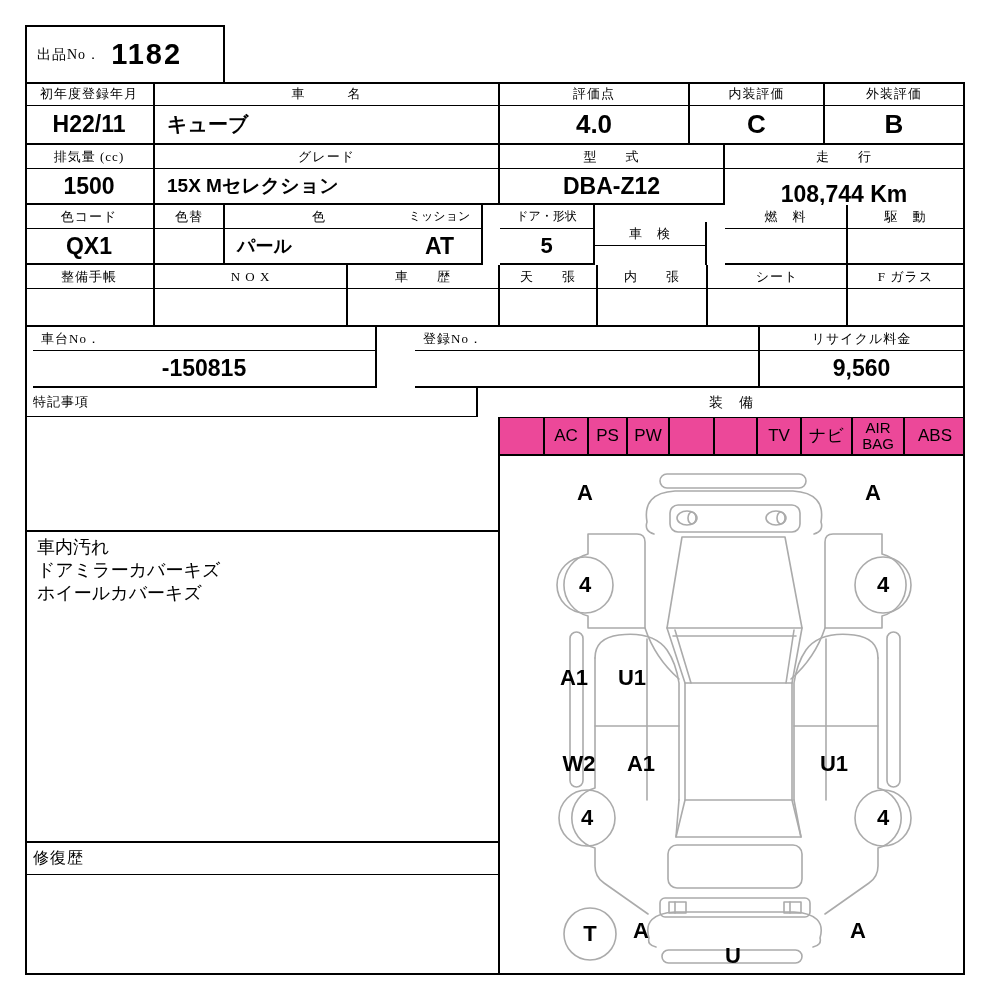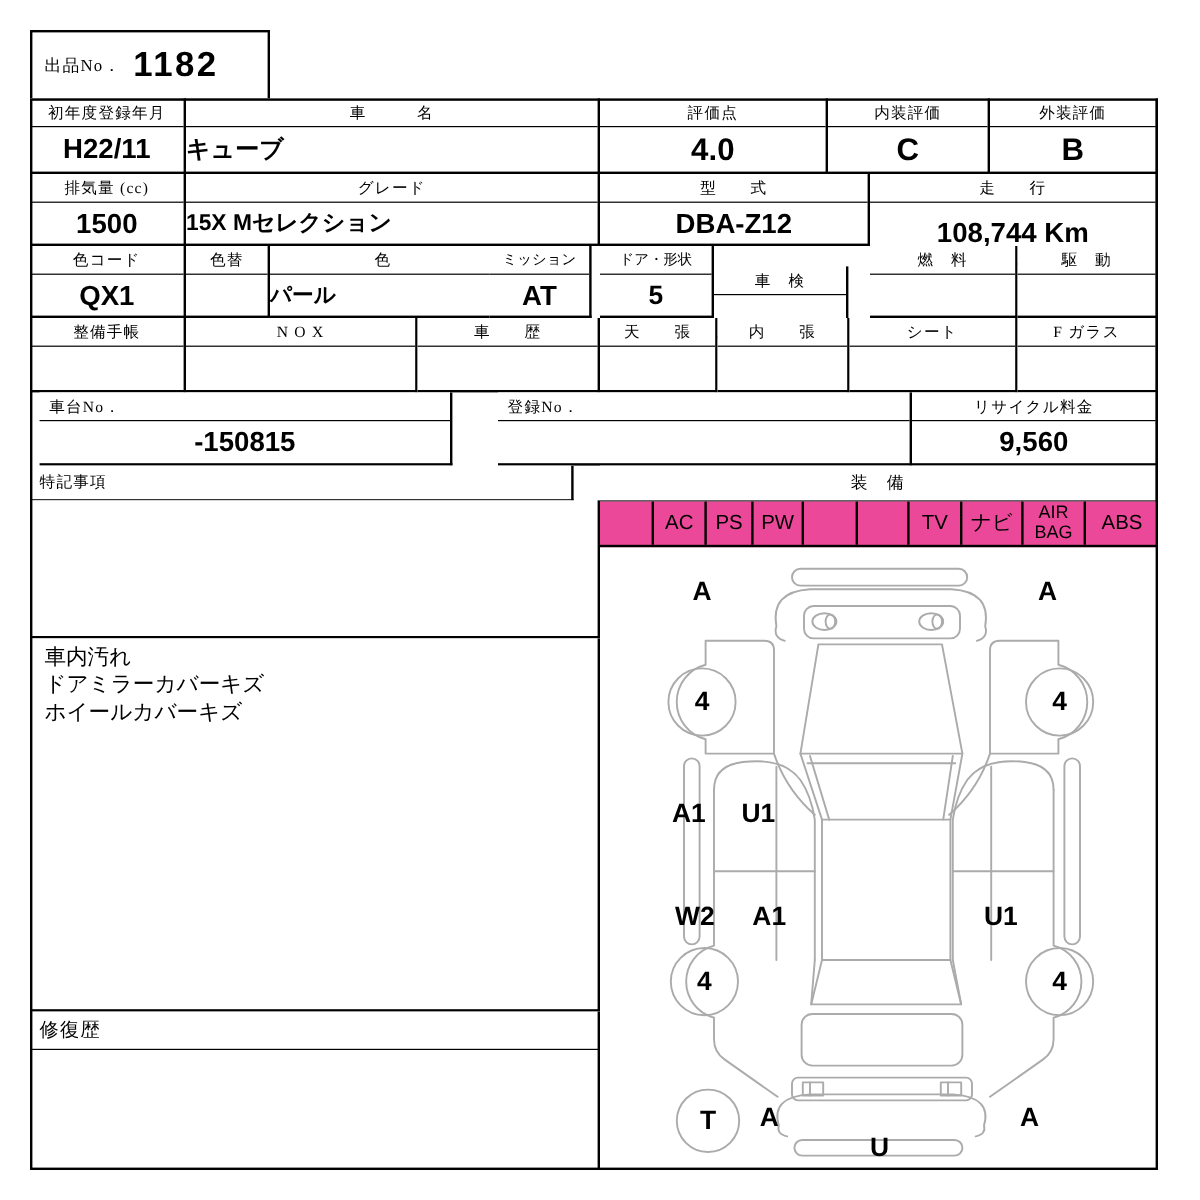--- a/index.html
+++ b/index.html
@@ -16,21 +16,21 @@
          box-sizing:border-box;border:2px solid #000;pointer-events:none;z-index:50;}
   
   .cell{position:absolute;box-sizing:border-box;border-right:2px solid #000;
         border-bottom:2px solid #000;background:#fff;display:flex;flex-direction:column;}
   .cell .lab{flex:0 0 23px;height:23px;display:flex;align-items:center;justify-content:center;
         border-bottom:1px solid #000;font-family:"Liberation Serif","DejaVu Serif",serif;
         font-size:13px;letter-spacing:1px;white-space:pre;}
   .cell .val{flex:1;display:flex;align-items:center;justify-content:center;
         font-weight:bold;font-size:23px;white-space:nowrap;}
   .lab.left{justify-content:flex-start;padding-left:8px;}
-  .val.left{justify-content:flex-start;padding-left:0;}
+  .val.left{justify-content:flex-start;padding-left:12px;}
   .val.vlg{font-size:26px;}
   .val.vmd{font-size:19px;}
   .b1{border-bottom-width:1px;}
   .nb{border-bottom:none;}
   
   .notes-lines{padding:4px 0 0 12px;font-size:18px;line-height:23px;}
   
   #eqrow{position:absolute;left:500px;top:418px;width:465px;height:38px;box-sizing:border-box;
          border-bottom:2px solid #000;display:flex;background:#ec4899;}
   .eq{box-sizing:border-box;border-right:2px solid #000;display:flex;align-items:center;
@@ -95,21 +95,21 @@
     <div class="val">QX1</div>
   </div>
   <div class="cell" style="left:155px;top:205px;width:70px;height:60px">
     <div class="lab">色替</div>
     <div class="val"></div>
   </div>
   <div class="cell" style="left:225px;top:205px;width:190px;height:60px">
     <div class="lab">色</div>
     <div class="val left" style="font-size:18px">パール</div>
   </div>
-  <div class="cell" style="left:408px;top:205px;width:85px;height:60px">
+  <div class="cell" style="left:398px;top:205px;width:85px;height:60px">
     <div class="lab" style="font-size:12px;letter-spacing:0">ミッション</div>
     <div class="val">AT</div>
   </div>
   <div class="cell" style="left:500px;top:205px;width:95px;height:60px">
     <div class="lab" style="font-size:12px;letter-spacing:0">ドア・形状</div>
     <div class="val" style="font-size:22px">5</div>
   </div>
   <div class="cell" style="left:595px;top:222px;width:112px;height:60px">
     <div class="lab">車　検</div>
     <div class="val"></div>

